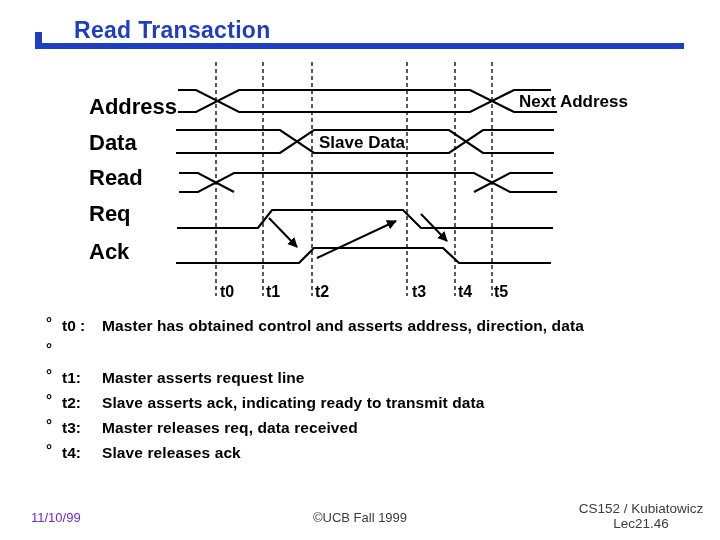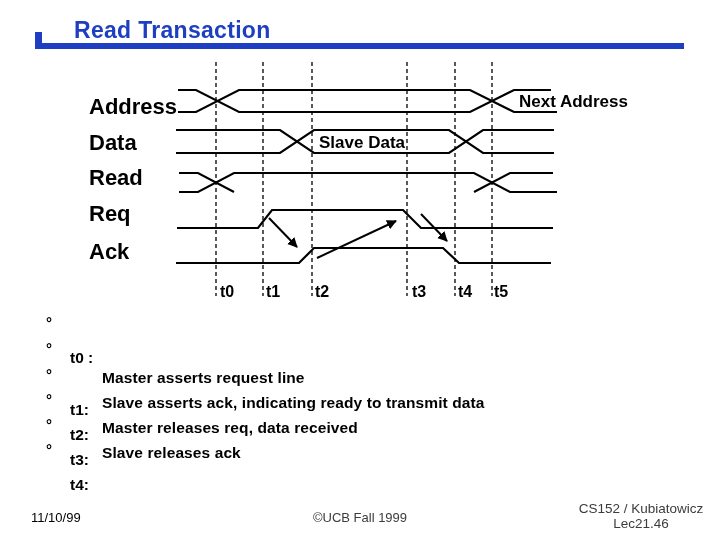--- a/index.html
+++ b/index.html
@@ -8,24 +8,24 @@
   .title{position:absolute;left:74px;top:17px;font-size:23px;font-weight:bold;color:#1e3fc1;
          letter-spacing:0.3px;white-space:nowrap;}
   .title-rule{position:absolute;left:35px;top:43px;width:649px;height:6px;background:#1e3fc1;}
   .title-tick{position:absolute;left:35px;top:32px;width:7px;height:17px;background:#1e3fc1;}
   .diagram-svg{position:absolute;left:0;top:0;}
   .sig-label{position:absolute;font-size:22px;font-weight:bold;white-space:nowrap;}
   .bus-label{position:absolute;font-size:17px;font-weight:bold;white-space:nowrap;}
   .t-label{position:absolute;font-size:16px;font-weight:bold;white-space:nowrap;}
   .note{position:absolute;left:0;top:0;width:720px;height:22px;font-size:15.5px;font-weight:bold;}
   .nb{position:absolute;left:46px;top:-3px;font-size:15px;}
-  .nk{position:absolute;left:70px;white-space:nowrap;margin-top:32px;}
+  .nk{position:absolute;left:62px;white-space:nowrap;}
   .nt{position:absolute;left:102px;white-space:nowrap;letter-spacing:0.1px;}
   .note.indent .nt{left:128px;}
-  .footer-date{position:absolute;left:31px;top:510px;font-size:13px;color:#000000;}
+  .footer-date{position:absolute;left:31px;top:510px;font-size:13px;color:#6d28d9;}
   .footer-center{position:absolute;left:0;top:510px;width:720px;text-align:center;
                  font-size:13px;color:#3c3c3c;}
   .footer-right{position:absolute;left:560px;top:501px;width:162px;text-align:center;
                 font-size:13.5px;line-height:15px;color:#3c3c3c;}
 </style>
 </head>
 <body>
 
 <div class="slide">
 
@@ -85,20 +85,21 @@
   <div class="t-label" style="left:220px;top:283px">t0</div>
   <div class="t-label" style="left:266px;top:283px">t1</div>
   <div class="t-label" style="left:315px;top:283px">t2</div>
   <div class="t-label" style="left:412px;top:283px">t3</div>
   <div class="t-label" style="left:458px;top:283px">t4</div>
   <div class="t-label" style="left:494px;top:283px">t5</div>
 
   <div class="note" style="top:317px">
     <span class="nb">°</span>
     <span class="nk">t0 :</span>
+    <span class="nt">Master has obtained control and asserts address, direction, data</span>
   </div>
   <div class="note indent" style="top:343px">
     <span class="nb">°</span>
     <span class="nk"></span>
   </div>
   <div class="note" style="top:369px">
     <span class="nb">°</span>
     <span class="nk">t1:</span>
     <span class="nt">Master asserts request line</span>
   </div>

